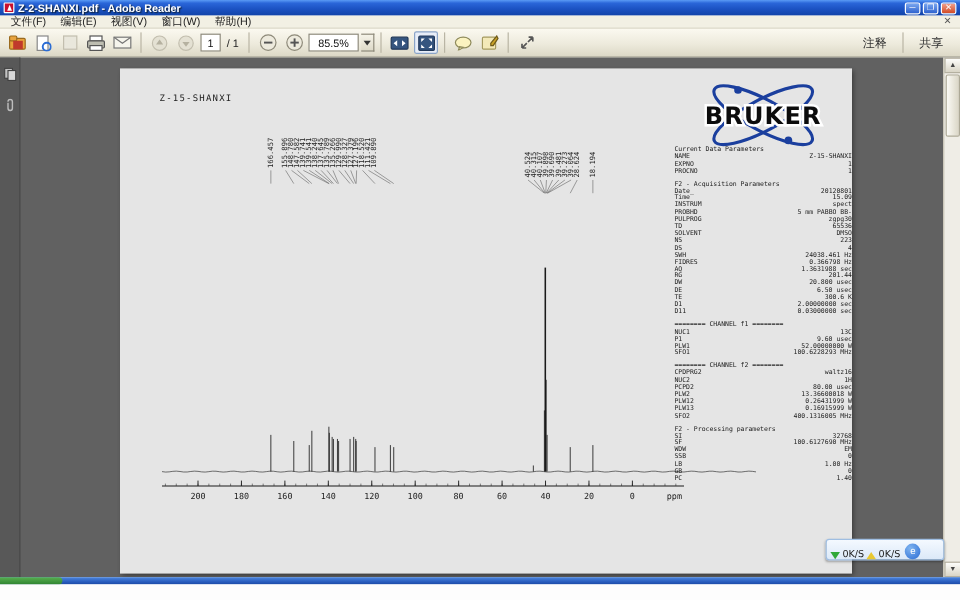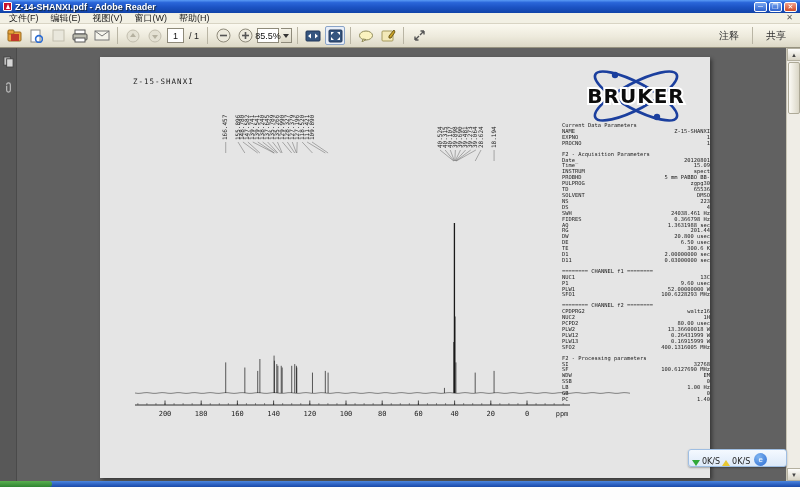--- a/index.html
+++ b/index.html
@@ -31,21 +31,21 @@
   #toolbar { position:absolute; left:0; top:24px; width:800px; height:24px;
     background:linear-gradient(180deg,#FBF9F0 0%,#EDEADC 55%,#DCD8C6 100%);
     border-bottom:1px solid #96927F; display:flex; align-items:center; padding:0 4px; gap:2px; }
   .tbtn { width:20px; height:19px; display:flex; align-items:center; justify-content:center; flex:none;
     border:1px solid transparent; border-radius:2px; }
   .tbtn.pressed { border:1px solid #8AA4C8; background:#E8EEF8; }
   .tsep { width:1px; height:17px; background:#B9B5A4; margin:0 3px; flex:none; }
   .pagebox, .zoombox { background:#fff; border:1px solid #8E8A7A; font-size:9px; color:#111;
     display:flex; align-items:center; justify-content:center; height:15px; }
   .pagebox { width:17px; }
-  .zoombox { width:22px; }
+  .zoombox { width:42px; }
   .slash { font-size:9px; color:#222; margin:0 3px; }
   .drop { width:11px; height:15px; border:1px solid #8E8A7A; border-left:none; background:linear-gradient(#F5F3E8,#DDD9C8);
     display:flex; align-items:center; justify-content:center; }
   .drop:after { content:""; border-left:3px solid transparent; border-right:3px solid transparent; border-top:4px solid #333; }
   #toolbar .right-tools { margin-left:auto; display:flex; align-items:center; }
   .panel-btn { font-size:10px; color:#333; padding:2px 10px; }
 
   
   #main { position:absolute; left:0; top:48px; width:800px; height:433px; background:#616161; }
   #nav-sidebar { position:absolute; left:0; top:0; width:17px; height:433px; background:#585858;
@@ -94,21 +94,21 @@
   .blue-orb { width:13px; height:13px; border-radius:50%; background:radial-gradient(circle at 35% 30%,#7FB4F0,#2B6CD4);
     color:#fff; font-size:8px; line-height:13px; text-align:center; margin-left:2px; }
 </style>
 </head>
 <body>
 
 <div id="stage">
 
   <div id="titlebar">
     <div class="appicon"></div>
-    <div class="title">Z-14-SHANXI.pdf - Adobe Reader</div>
+    <div class="title">Z-2-SHANXI.pdf - Adobe Reader</div>
     <div class="winbtns">
       <div class="winbtn">─</div>
       <div class="winbtn">❐</div>
       <div class="winbtn close">✕</div>
     </div>
   </div>
 
   <div id="menubar">
     <span class="menu-item">文件(F)</span>
       <span class="menu-item">编辑(E)</span>

